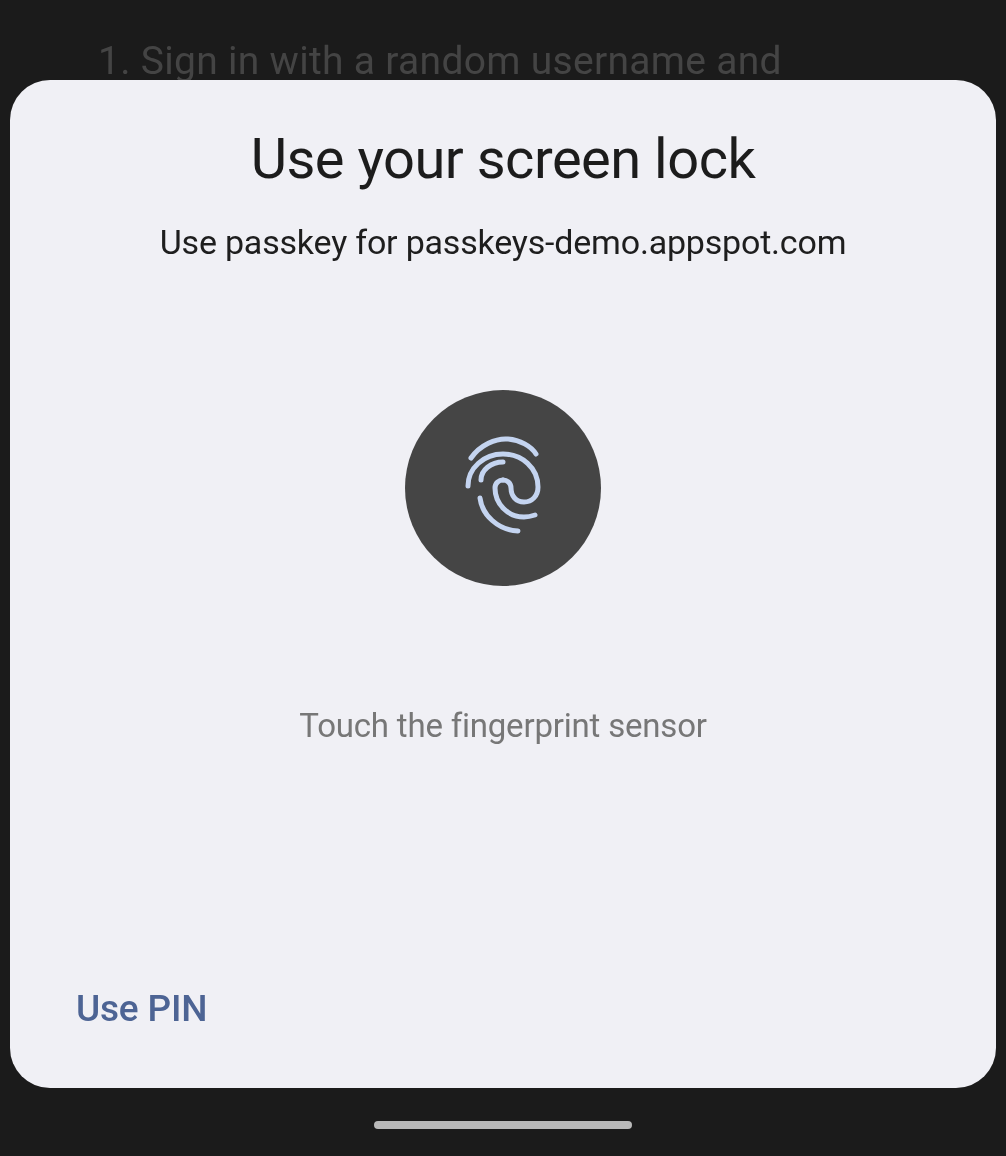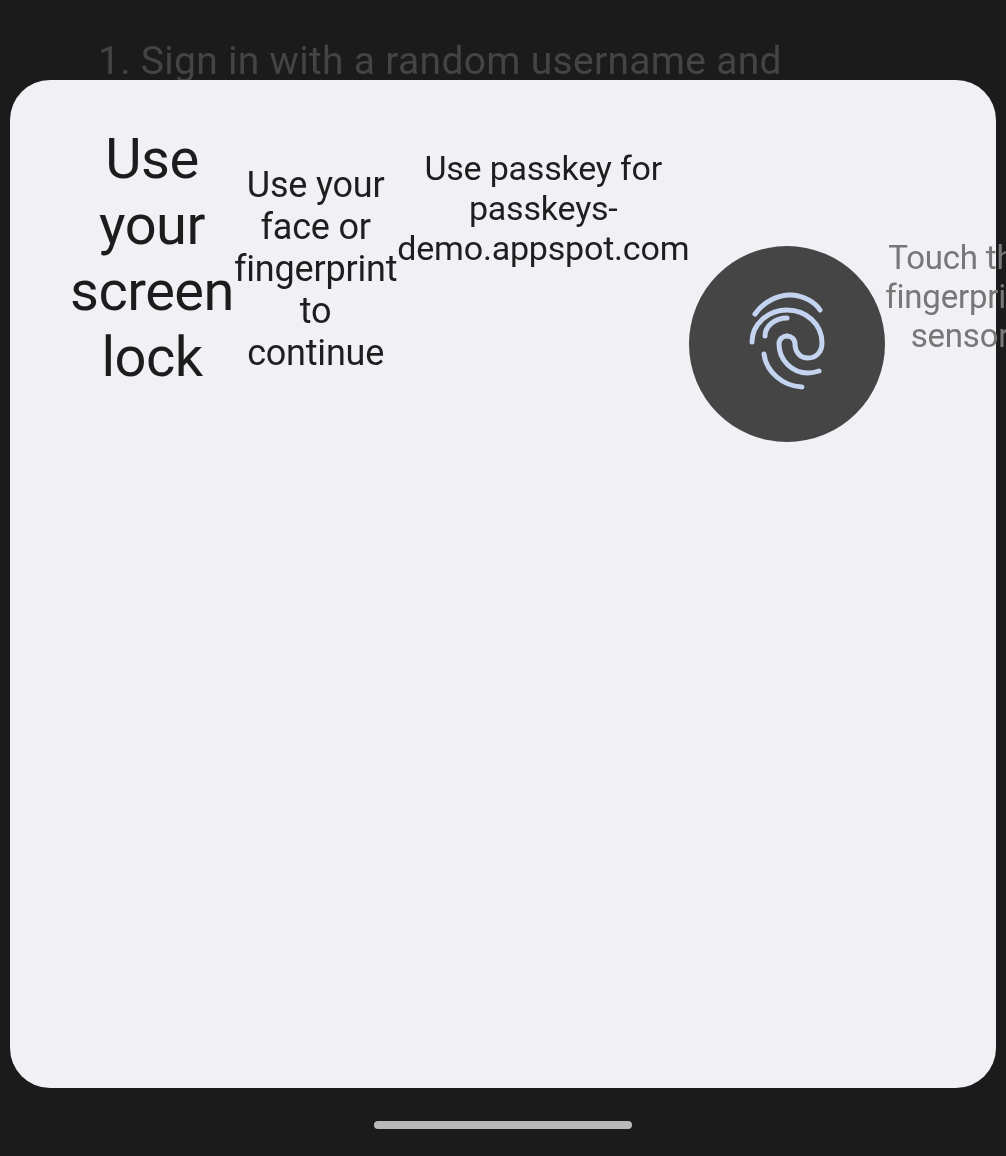--- a/index.html
+++ b/index.html
@@ -31,20 +31,21 @@
 
     .sheet {
       position: absolute;
       left: 10px;
       right: 10px;
       top: 80px;
       bottom: 68px;
       background: #f0f0f5;
       border-radius: 40px;
       display: flex;
+      flex-direction: column;
       padding: 38px 60px 40px 60px;
     }
 
     .title {
       text-align: center;
       font-size: 56px;
       font-weight: 400;
       color: #1c1c1c;
       letter-spacing: -0.5px;
       margin-top: 8px;
@@ -130,36 +131,38 @@
       border-radius: 5px;
     }
   </style>
 </head>
 <body>
 
 <div class="scrim-text">1. Sign in with a random username and password.</div>
 
 <div class="sheet">
   <div class="title">Use your screen lock</div>
-  <div class="subtitle">Use your face or fingerprint to continue</div>
   <div class="domain-line">Use passkey for passkeys-demo.appspot.com</div>
 
   <div class="fingerprint-wrap">
     <div class="fingerprint-circle">
       <span>
         <svg viewBox="0 0 90 100" fill="none" stroke="#c4d4f0" stroke-width="5" stroke-linecap="round">
           <path d="M 13 22 C 22 9, 38 2, 50 3 C 62 4, 73 10, 78 18"></path>
           <path d="M 10 50 C 10 32, 26 18, 45 18 C 64 18, 80 32, 80 51 C 80 60, 74 66, 66 66 C 58 66, 53 60, 53 52 C 53 47, 49 44, 45 44"></path>
           <path d="M 45 44 C 41 44, 37 47, 37 52 C 37 68, 50 81, 66 81 C 70 81, 74 80, 77 79"></path>
           <path d="M 23 44 C 23 34, 33 26, 45 26"></path>
           <path d="M 22 62 C 24 79, 40 94, 60 95"></path>
         </svg>
       </span>
     </div>
   </div>
 
   <div class="hint">Touch the fingerprint sensor</div>
 
+  <div class="actions">
+    <span class="use-pin">Use PIN</span>
+  </div>
 </div>
 
 <div class="nav-bar">
   <div class="nav-pill"></div>
 </div>
 
 </body></html>

